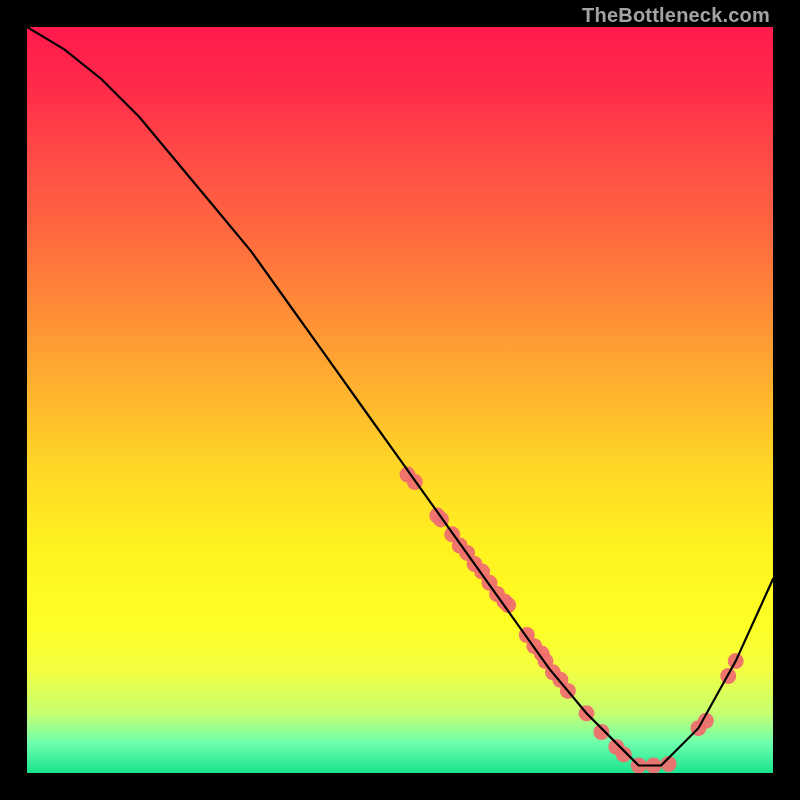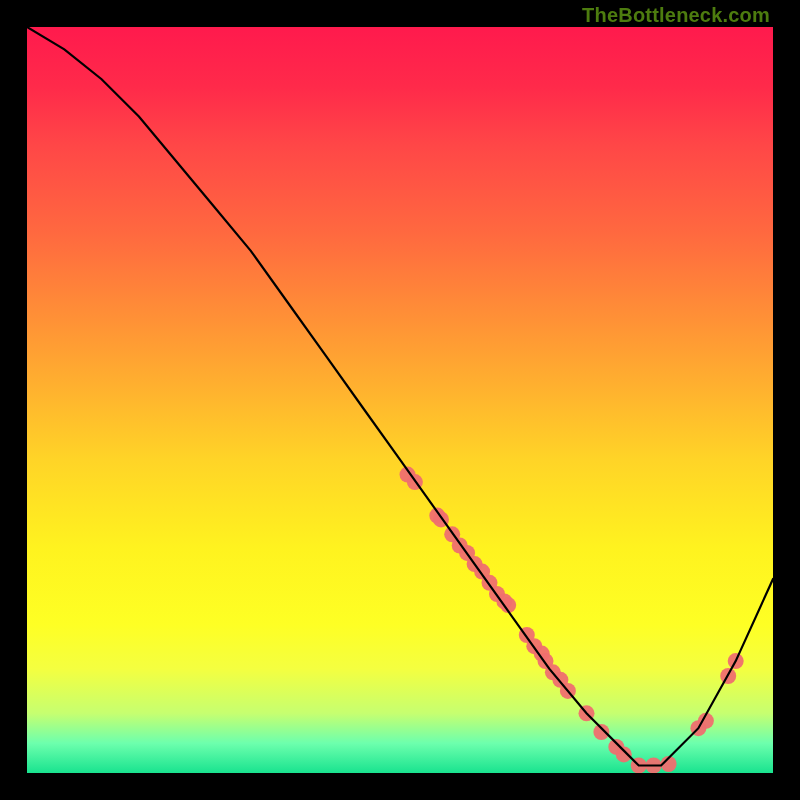--- a/index.html
+++ b/index.html
@@ -30,21 +30,21 @@
       #f4ff40 86%,
       #c6ff70 92%,
       #6dffad 96%,
       #19e38f 100%
     );
   }
   .watermark {
     position: absolute;
     top: 4px;
     right: 30px;
-    color: #4d7c0f;
+    color: #a3a3a3;
     font-size: 20px;
     font-weight: 600;
     letter-spacing: 0.2px;
     user-select: none;
   }
   svg {
     position: absolute;
     left: 0;
     top: 0;
   }

